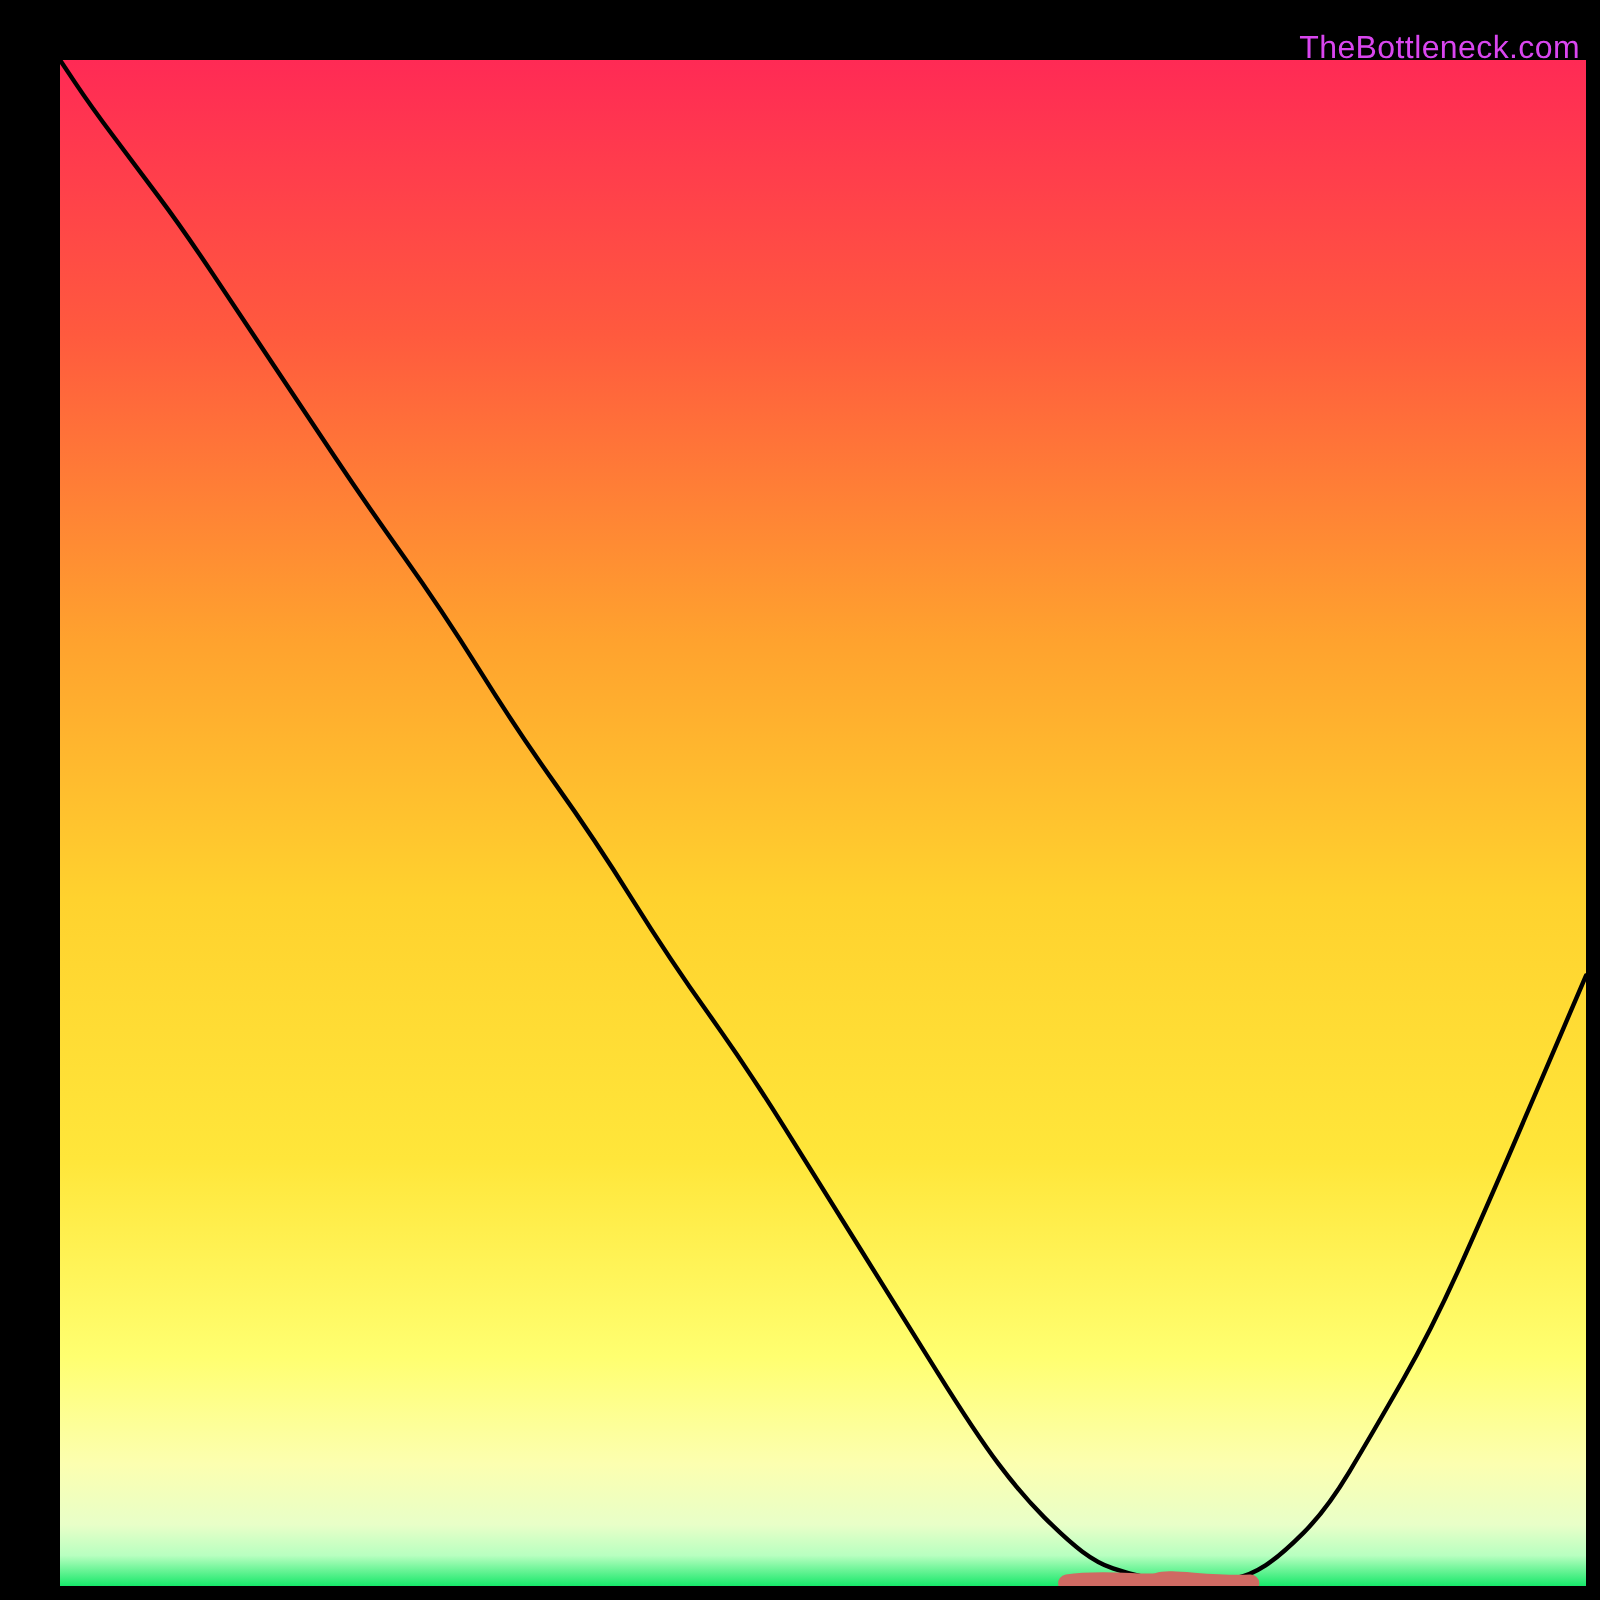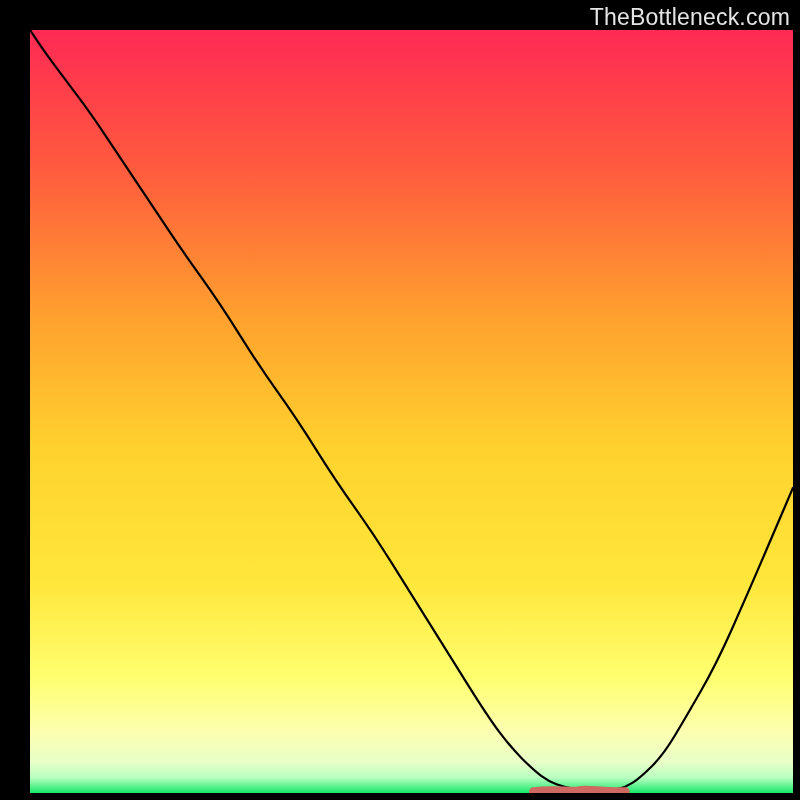--- a/index.html
+++ b/index.html
@@ -12,24 +12,24 @@
     font-family: Arial, Helvetica, sans-serif;
   }
   .stage {
     position: relative;
     width: 800px;
     height: 800px;
     background: #000;
   }
   .watermark {
     position: absolute;
-    top: 4px;
+    top: 16px;
     right: 10px;
-    color: #e5e5e5;
-    font-size: 23px;
+    color: #d946ef;
+    font-size: 16px;
     font-weight: 500;
     letter-spacing: 0.2px;
     z-index: 10;
   }
   svg.plot {
     position: absolute;
     top: 0;
     left: 0;
   }
   .curve {

